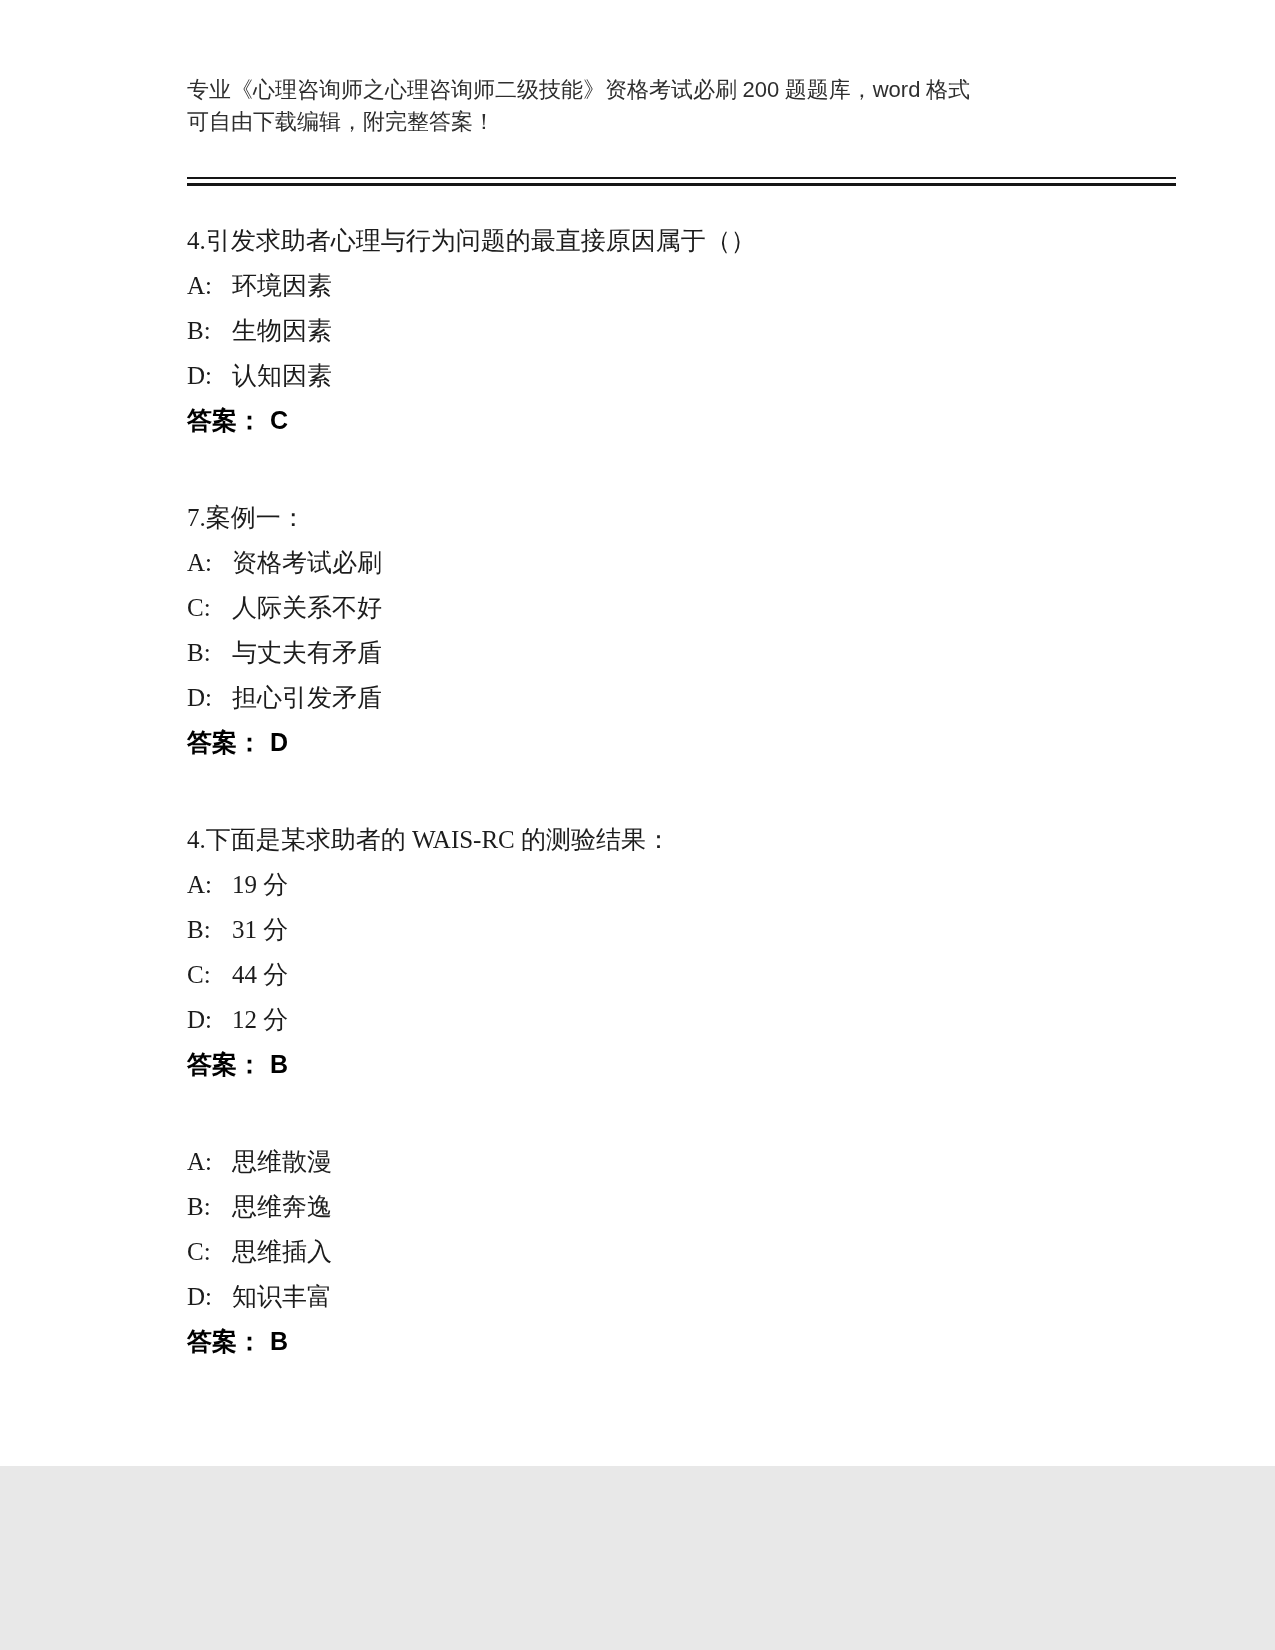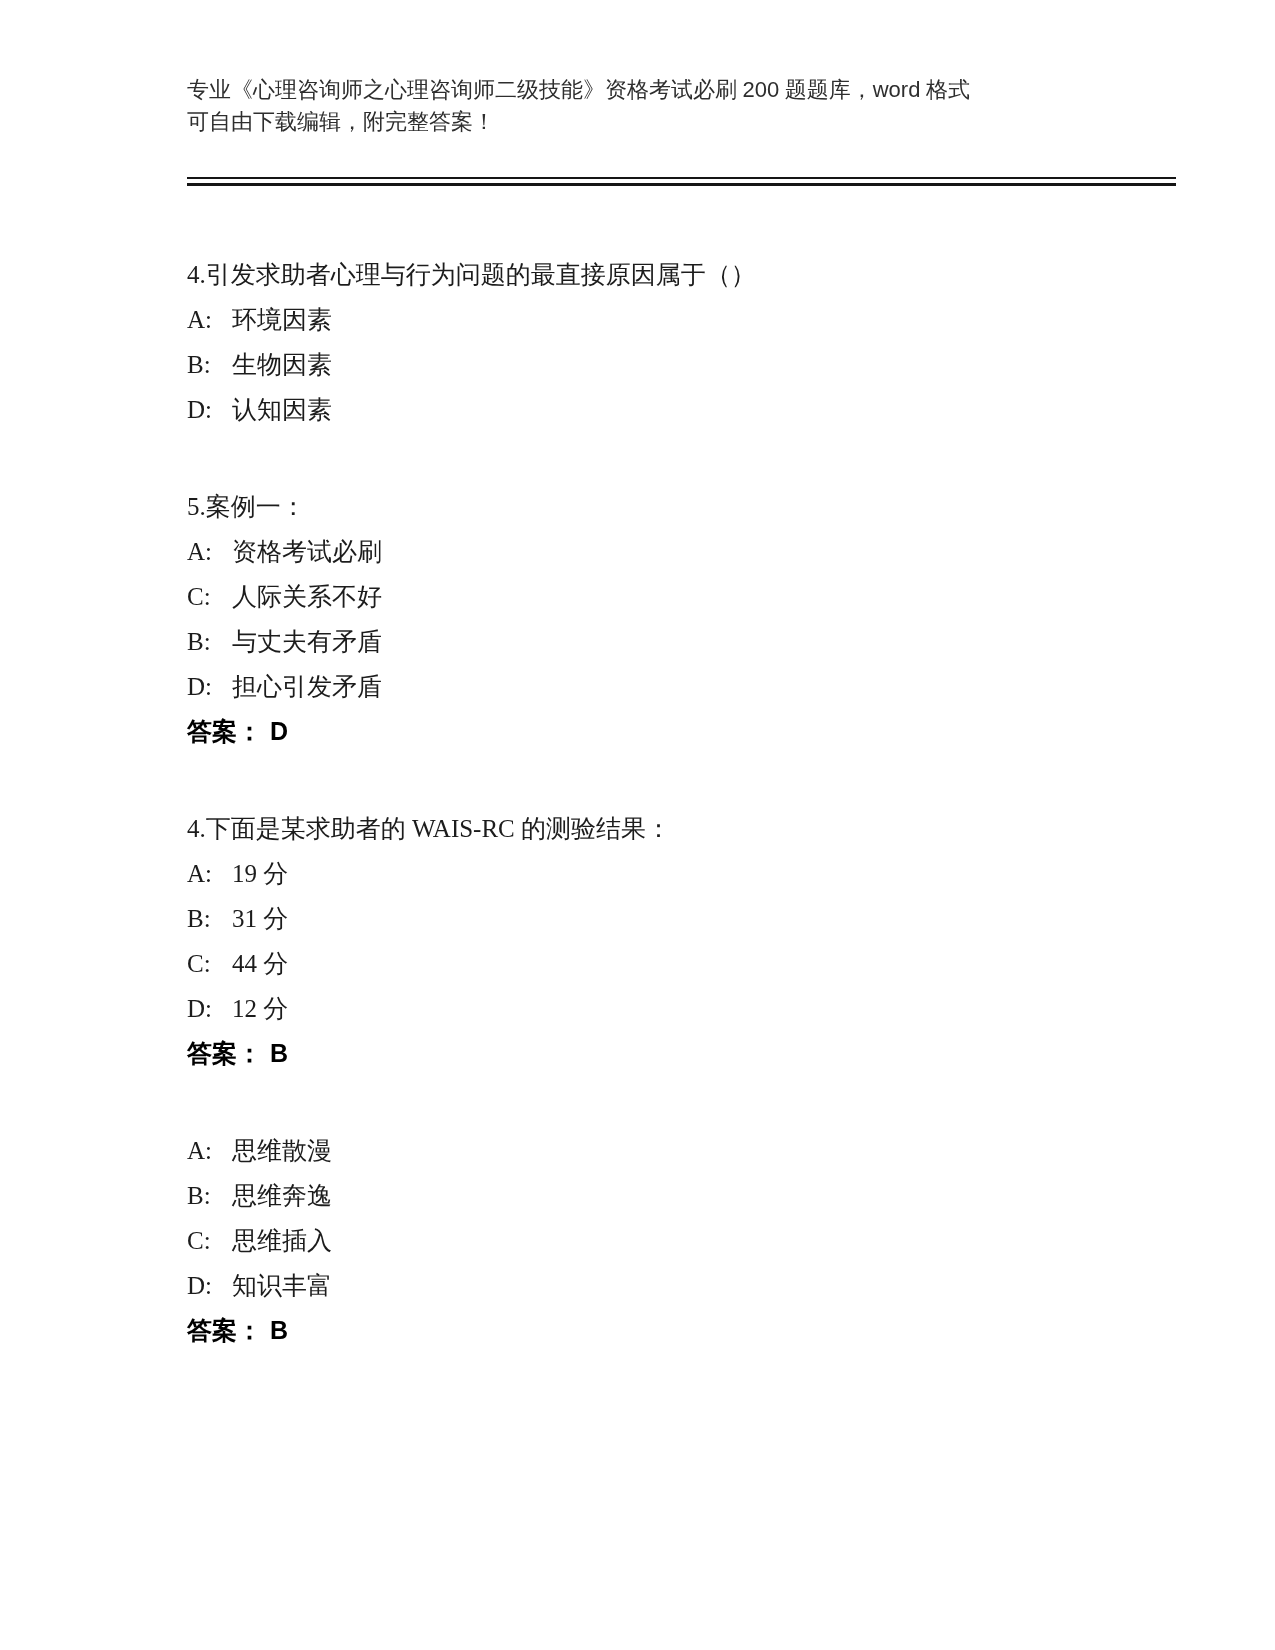--- a/index.html
+++ b/index.html
@@ -1,34 +1,34 @@
 <!DOCTYPE html>
 <html><head>
 <meta charset="utf-8">
 <style>
   html, body { margin: 0; padding: 0; background: #e8e8e8; }
   .page {
-    width: 1275px; height: 1650px;
+    width: 1275px; height: 1466px;
     background: #ffffff;
     position: relative;
     overflow: hidden;
     font-family: "Liberation Serif", "DejaVu Serif", serif;
     color: #1c1c1c;
   }
   .content { position: absolute; left: 187px; top: 74px; width: 989px; }
   .doc-header { color: #2e2e2e; }
   .h-line { font-size: 22px; line-height: 32px; white-space: pre-wrap; }
   .h-sans { font-family: "Liberation Sans", "DejaVu Sans", sans-serif; }
   .double-rule {
     margin-top: 39px;
     height: 4px;
     border-top: 2px solid #151515;
     border-bottom: 3px solid #151515;
   }
-  main { padding-top: 66px; }
+  main { padding-top: 32px; }
   .question { margin-bottom: 52px; }
   .q-line { font-size: 25px; line-height: 45px; height: 45px; white-space: pre-wrap; }
   .opt-label { display: inline-block; min-width: 45px; }
   .answer { font-weight: 700; color: #000000; }
   .ans-value {
     font-family: "Liberation Sans", "DejaVu Sans", sans-serif;
     font-weight: 700;
     margin-left: 8px;
   }
 </style>
@@ -45,24 +45,25 @@
 
     <div class="double-rule"></div>
 
     <main>
 
       <section class="question">
         <div class="q-line q-title">4.引发求助者心理与行为问题的最直接原因属于（）</div>
         <div class="q-line option"><span class="opt-label">A:</span><span class="opt-text">环境因素</span></div>
         <div class="q-line option"><span class="opt-label">B:</span><span class="opt-text">生物因素</span></div>
         <div class="q-line option"><span class="opt-label">D:</span><span class="opt-text">认知因素</span></div>
+        <div class="q-line answer"><span class="ans-label">答案：</span><span class="ans-value">C</span></div>
       </section>
 
       <section class="question">
-        <div class="q-line q-title">5.案例一：</div>
+        <div class="q-line q-title">7.案例一：</div>
         <div class="q-line option"><span class="opt-label">A:</span><span class="opt-text">资格考试必刷</span></div>
         <div class="q-line option"><span class="opt-label">C:</span><span class="opt-text">人际关系不好</span></div>
         <div class="q-line option"><span class="opt-label">B:</span><span class="opt-text">与丈夫有矛盾</span></div>
         <div class="q-line option"><span class="opt-label">D:</span><span class="opt-text">担心引发矛盾</span></div>
         <div class="q-line answer"><span class="ans-label">答案：</span><span class="ans-value">D</span></div>
       </section>
 
       <section class="question">
         <div class="q-line q-title">4.下面是某求助者的 WAIS-RC 的测验结果：</div>
         <div class="q-line option"><span class="opt-label">A:</span><span class="opt-text">19 分</span></div>

